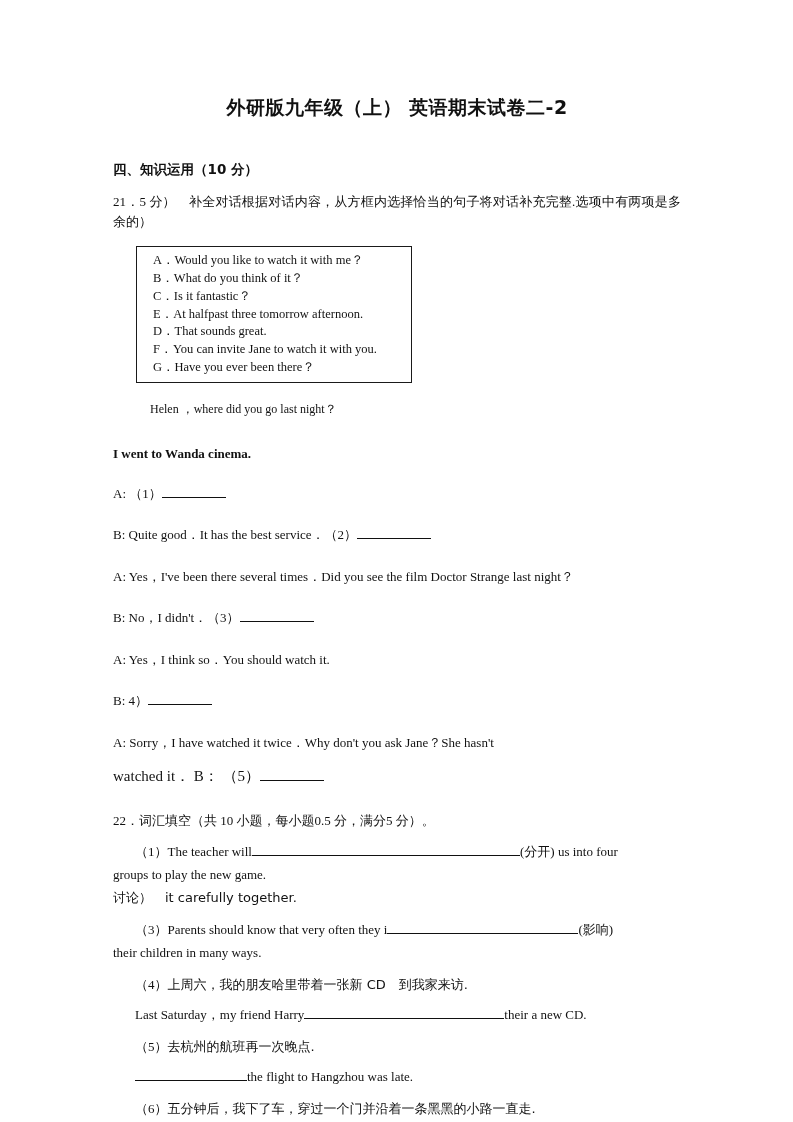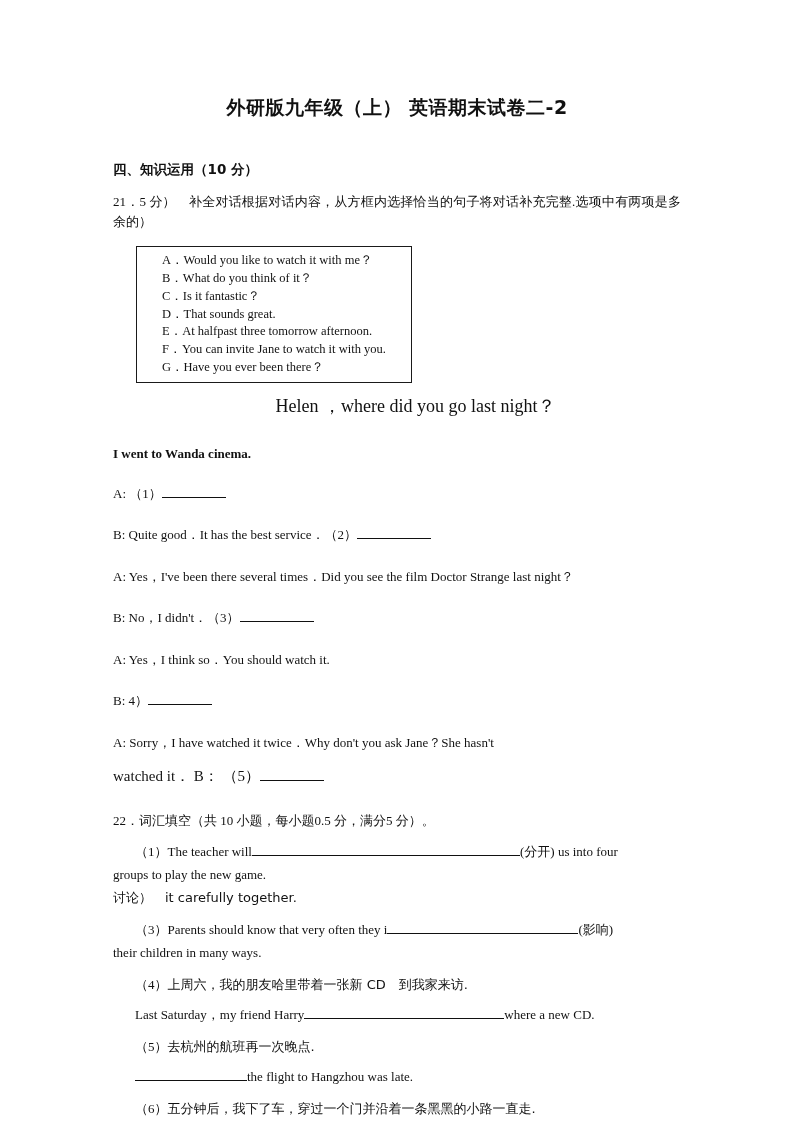--- a/index.html
+++ b/index.html
@@ -60,35 +60,34 @@
     text-align: justify;
   }
 
   
   .options-box {
     border: 1.2px solid #1a1a1a;
     margin-top: 14px;
     margin-left: 23px;
     width: 276px;
     box-sizing: border-box;
-    padding: 5px 8px 5px 25px;
+    padding: 5px 8px 5px 16px;
   }
   .option-line {
     font-size: 12.5px;
     line-height: 1.42;
     white-space: nowrap;
   }
   .opt-letter { display: inline-block; min-width: 20px; }
 
   
   .helen-line {
-    font-size: 18px;
-    margin-top: 11px;
+    font-size: 12px;
+    margin-top: 18px;
     margin-left: 37px;
-    text-align: center;
   }
   .dlg-standalone {
     font-size: 13px;
     margin-top: 28px;
     font-weight: bold;
   }
   .dlg {
     font-size: 13px;
     margin-top: 22px;
     line-height: 1.5;
@@ -156,24 +155,24 @@
       <div class="option-line">
         <span class="opt-letter">A．</span><span>Would you like to watch it with me？</span>
       </div>
       <div class="option-line">
         <span class="opt-letter">B．</span><span>What do you think of it？</span>
       </div>
       <div class="option-line">
         <span class="opt-letter">C．</span><span>Is it fantastic？</span>
       </div>
       <div class="option-line">
+        <span class="opt-letter">E．</span><span>At halfpast three tomorrow afternoon.</span>
+      </div>
+      <div class="option-line">
         <span class="opt-letter">D．</span><span>That sounds great.</span>
-      </div>
-      <div class="option-line">
-        <span class="opt-letter">E．</span><span>At halfpast three tomorrow afternoon.</span>
       </div>
       <div class="option-line">
         <span class="opt-letter">F．</span><span>You can invite Jane to watch it with you.</span>
       </div>
       <div class="option-line">
         <span class="opt-letter">G．</span><span>Have you ever been there？</span>
       </div>
     </div>
 
     <div class="helen-line">Helen ，where did you go last night？</div>
@@ -232,21 +231,21 @@
 
     <div class="sub-item">
       <span>（3）</span><span>Parents should know that very often they i</span><span class="fill f-mid"></span><span>(影响)</span>
     </div>
     <div class="sub-item no-indent" style="margin-top:2px;">their children in many ways.</div>
 
     <div class="sub-item">
       <span>（4）</span><span class="cn">上周六，我的朋友哈里带着一张新 CD　到我家来访.</span>
     </div>
     <div class="answer-line">
-      <span>Last Saturday，my friend Harry</span><span class="fill f-long3"></span><span>where a new CD.</span>
+      <span>Last Saturday，my friend Harry</span><span class="fill f-long3"></span><span>their a new CD.</span>
     </div>
 
     <div class="sub-item">
       <span>（5）</span><span class="cn">去杭州的航班再一次晚点.</span>
     </div>
     <div class="answer-line">
       <span class="fill f-short"></span><span>the flight to Hangzhou was late.</span>
     </div>
 
     <div class="sub-item">

